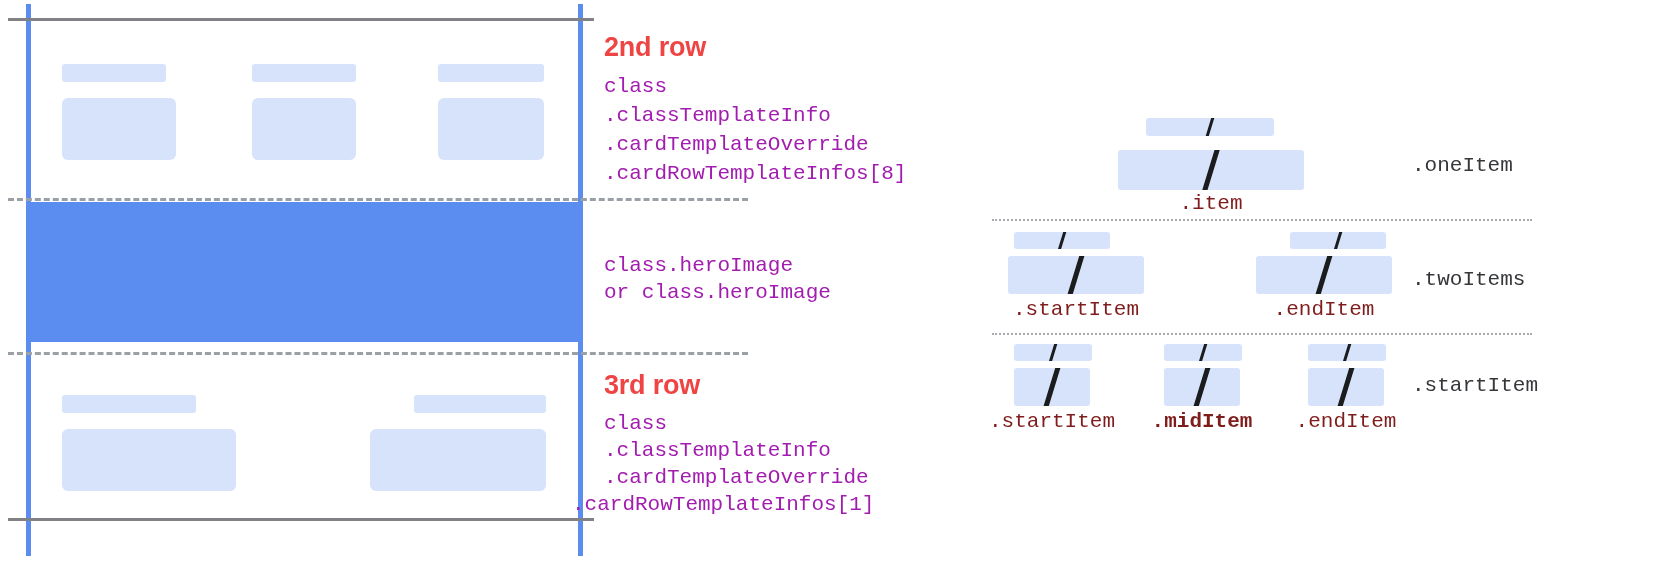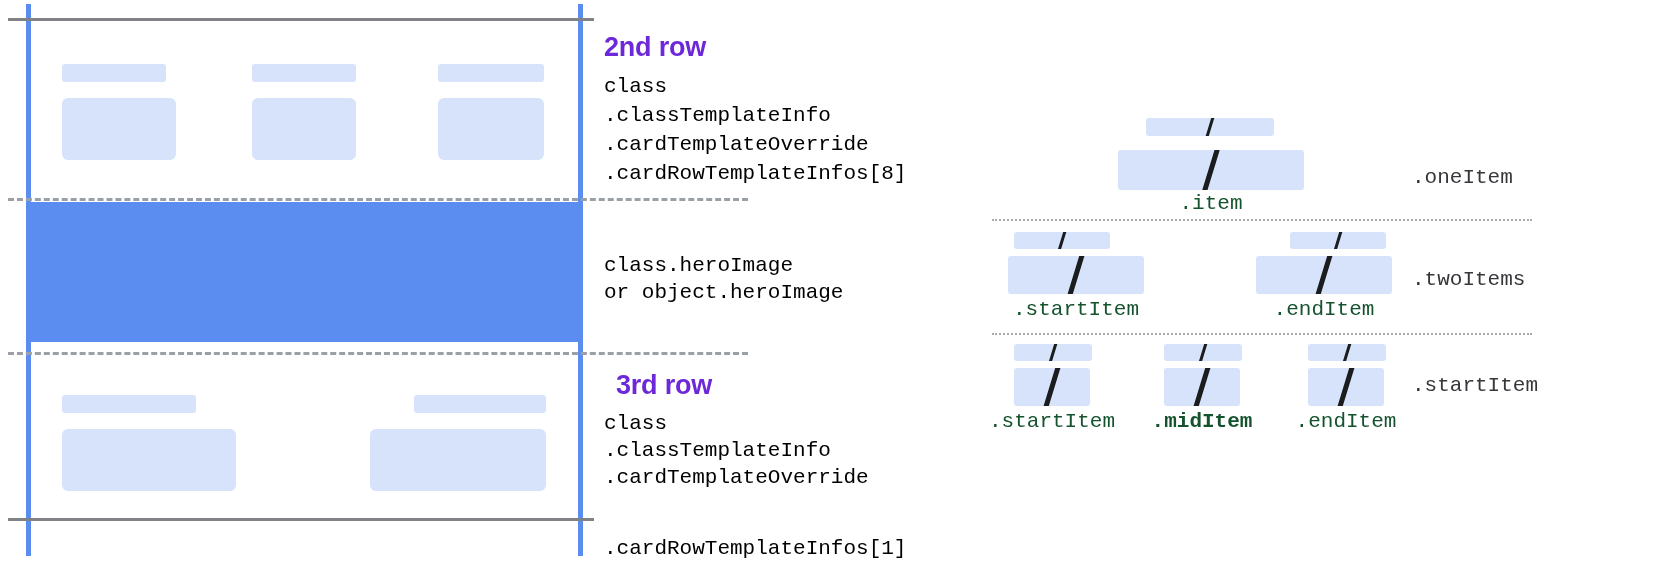--- a/index.html
+++ b/index.html
@@ -22,30 +22,30 @@
   .chip.sm{height:18px;border-radius:3px;}
   .chip.lg{height:62px;border-radius:6px;}
   .hero{position:absolute;background:#5b8df0;}
 
   
   .rowtitle{
     position:absolute;
     font-family:"Liberation Sans", sans-serif;
     font-weight:700;
     font-size:27px;
-    color:#6d28d9;
+    color:#ef4444;
     letter-spacing:-0.2px;
     white-space:nowrap;
   }
   .mono{
     position:absolute;
     font-family:"Liberation Mono", monospace;
     font-size:21px;
     line-height:29px;
-    color:#000000;
+    color:#a21caf;
     white-space:pre;
   }
 
   
   .dotrule{position:absolute;height:0;border-top:2px dotted #a6abb0;}
 
   .slashchip{
     position:absolute;
     background:#d7e3fb;
     border-radius:3px;
@@ -60,21 +60,21 @@
     transform:translate(-50%,-50%) rotate(17deg);
     border-radius:1px;
   }
   .slashchip.thin .slash{height:26px;width:3px;}
   .slashchip.thick .slash{height:44px;width:5px;}
 
   .caption{
     position:absolute;
     font-family:"Liberation Mono", monospace;
     font-size:21px;
-    color:#14532d;
+    color:#7f1d1d;
     white-space:nowrap;
     text-align:center;
   }
   .grouplabel{
     position:absolute;
     font-family:"Liberation Mono", monospace;
     font-size:21px;
     color:#35373a;
     white-space:nowrap;
   }
@@ -120,40 +120,40 @@
 
   <div>
 
     <div class="rowtitle" style="left:604px;top:32px;">2nd row</div>
     <div class="mono" style="left:604px;top:72px;">class</div>
     <div class="mono" style="left:604px;top:101px;">.classTemplateInfo</div>
     <div class="mono" style="left:604px;top:130px;">.cardTemplateOverride</div>
     <div class="mono" style="left:604px;top:159px;">.cardRowTemplateInfos[8]</div>
 
     <div class="mono" style="left:604px;top:251px;">class.heroImage</div>
-    <div class="mono" style="left:604px;top:278px;">or object.heroImage</div>
-
-    <div class="rowtitle" style="left:604px;top:370px;margin-left:12px;">3rd row</div>
+    <div class="mono" style="left:604px;top:278px;">or class.heroImage</div>
+
+    <div class="rowtitle" style="left:604px;top:370px;">3rd row</div>
     <div class="mono" style="left:604px;top:409px;">class</div>
     <div class="mono" style="left:604px;top:436px;">.classTemplateInfo</div>
     <div class="mono" style="left:604px;top:463px;">.cardTemplateOverride</div>
-    <div class="mono" style="left:604px;top:490px;margin-top:44px;">.cardRowTemplateInfos[1]</div>
+    <div class="mono" style="left:572px;top:490px;">.cardRowTemplateInfos[1]</div>
   </div>
 
   <div>
 
     <div>
       <div class="slashchip thin" style="left:1146px;top:118px;width:128px;height:18px;">
         <span class="slash"></span>
       </div>
       <div class="slashchip thick" style="left:1118px;top:150px;width:186px;height:40px;">
         <span class="slash"></span>
       </div>
       <div class="caption" style="left:1118px;top:192px;width:186px;">.item</div>
-      <div class="grouplabel" style="left:1412px;top:154px;margin-top:12px;">.oneItem</div>
+      <div class="grouplabel" style="left:1412px;top:154px;">.oneItem</div>
     </div>
 
     <div class="dotrule" style="left:992px;top:219px;width:540px;"></div>
 
     <div>
       <div class="slashchip thin" style="left:1014px;top:232px;width:96px;height:17px;">
         <span class="slash"></span>
       </div>
       <div class="slashchip thick" style="left:1008px;top:256px;width:136px;height:38px;">
         <span class="slash"></span>

